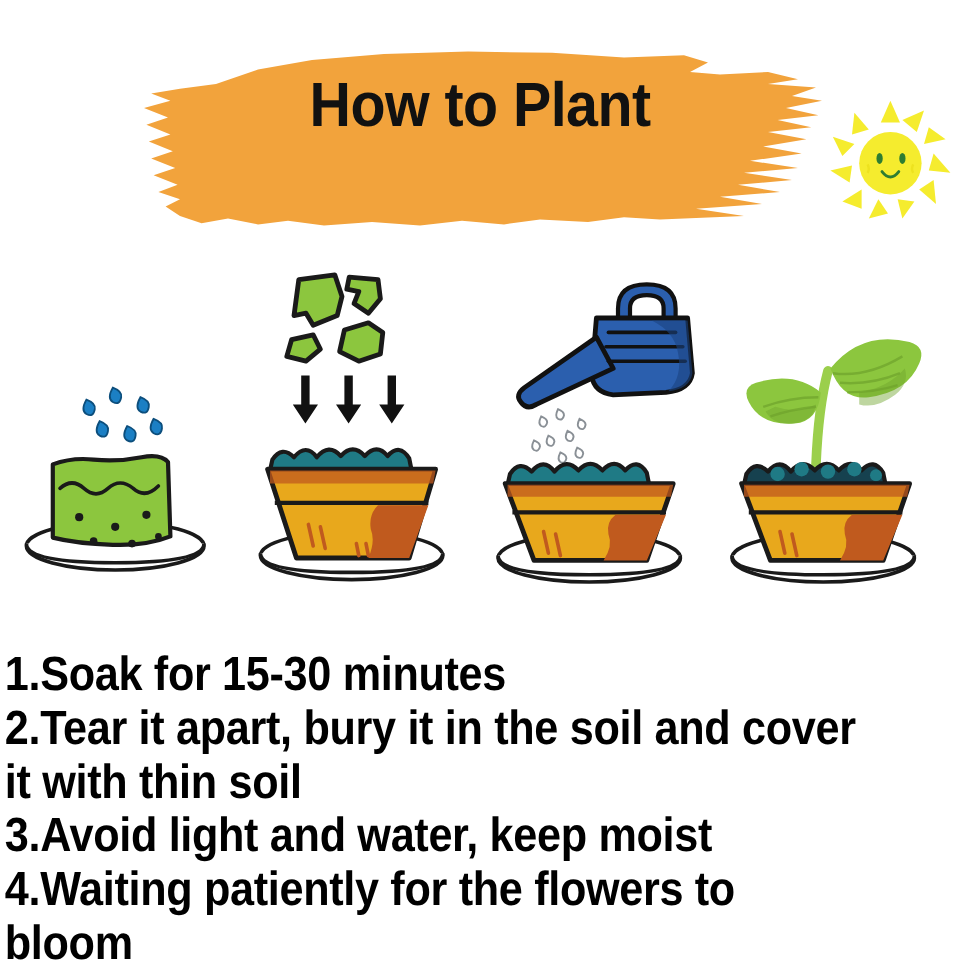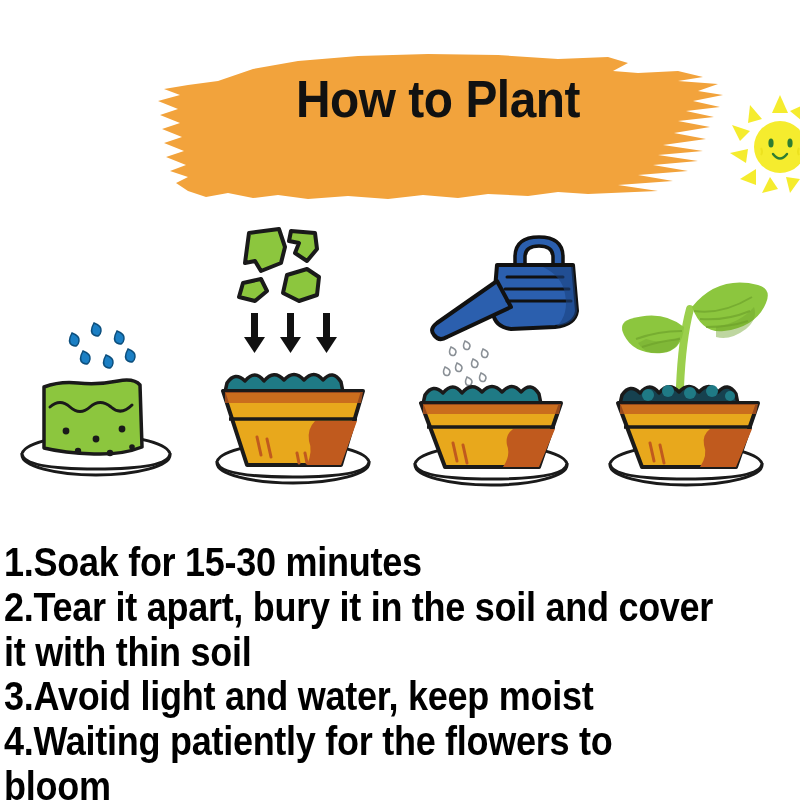--- a/index.html
+++ b/index.html
@@ -11,22 +11,22 @@
     width: 800px;
     height: 800px;
     position: relative;
     overflow: hidden;
     font-family: "Liberation Sans", sans-serif;
   }
 
   
   #banner-area {
     position: absolute;
-    left: 0; top: 11px;
-    width: 720px; height: 215px; margin-left: 38px;
+    left: 0; top: 0;
+    width: 720px; height: 215px;
   }
   #banner-svg {
     position: absolute;
     left: 120px; top: 40px;
     width: 580px; height: 160px;
   }
   #page-title {
     position: absolute;
     left: 120px; top: 62px;
     width: 560px;

